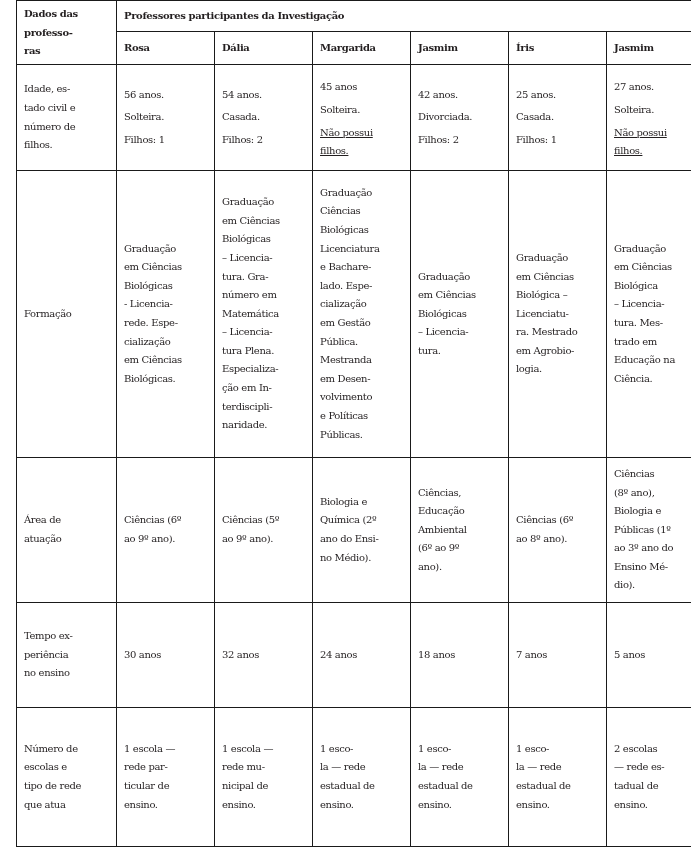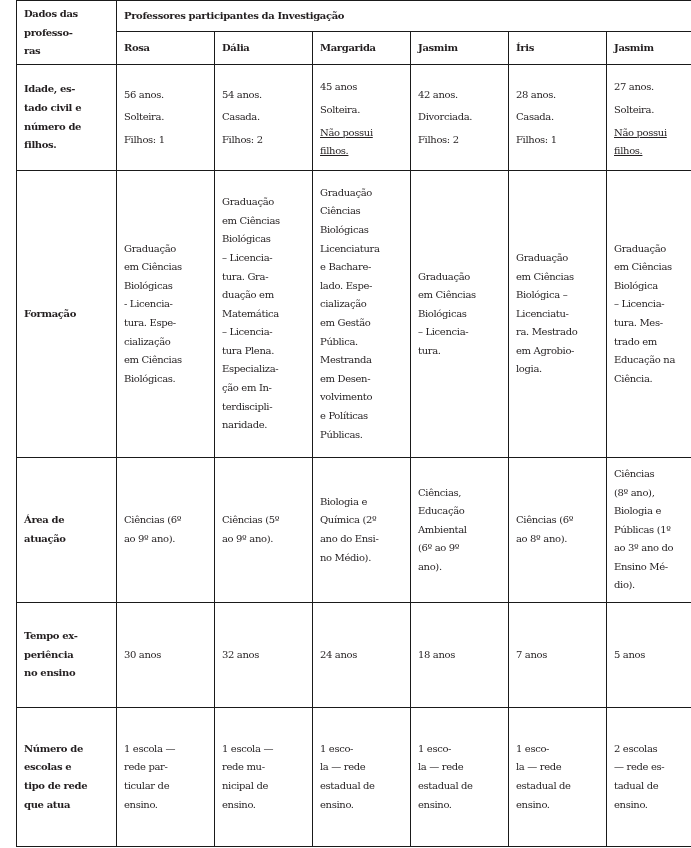--- a/index.html
+++ b/index.html
@@ -29,21 +29,21 @@
       border: 1.6px solid #1a1a1a;
       vertical-align: middle;
       text-align: left;
       padding: 0 6px 0 7px;
       word-wrap: break-word;
     }
     table.grid th {
       font-weight: bold;
     }
     .row-head {
-      font-weight: bold;
+      font-weight: normal;
       padding-left: 7px;
     }
     .lines span {
       display: block;
       white-space: nowrap;
     }
     .spaced span {
       margin: 4px 0;
     }
     .spaced span.tight {
@@ -109,53 +109,53 @@
       <span>Solteira.</span>
       <span class="tight">Não possui</span>
       <span class="tight">filhos.</span>
     </td>
     <td class="lines spaced">
       <span>42 anos.</span>
       <span>Divorciada.</span>
       <span>Filhos: 2</span>
     </td>
     <td class="lines spaced">
-      <span>28 anos.</span>
+      <span>25 anos.</span>
       <span>Casada.</span>
       <span>Filhos: 1</span>
     </td>
     <td class="lines spaced">
       <span>27 anos.</span>
       <span>Solteira.</span>
       <span class="tight">Não possui</span>
       <span class="tight">filhos.</span>
     </td>
   </tr>
 
   <tr style="height:287px">
     <td class="row-head lines">
       <span>Formação</span>
     </td>
     <td class="lines">
       <span>Graduação</span>
       <span>em Ciências</span>
       <span>Biológicas</span>
       <span>- Licencia-</span>
-      <span>tura. Espe-</span>
+      <span>rede. Espe-</span>
       <span>cialização</span>
       <span>em Ciências</span>
       <span>Biológicas.</span>
     </td>
     <td class="lines">
       <span>Graduação</span>
       <span>em Ciências</span>
       <span>Biológicas</span>
       <span>– Licencia-</span>
       <span>tura. Gra-</span>
-      <span>duação em</span>
+      <span>número em</span>
       <span>Matemática</span>
       <span>– Licencia-</span>
       <span>tura Plena.</span>
       <span>Especializa-</span>
       <span>ção em In-</span>
       <span>terdiscipli-</span>
       <span>naridade.</span>
     </td>
     <td class="lines">
       <span>Graduação</span>

